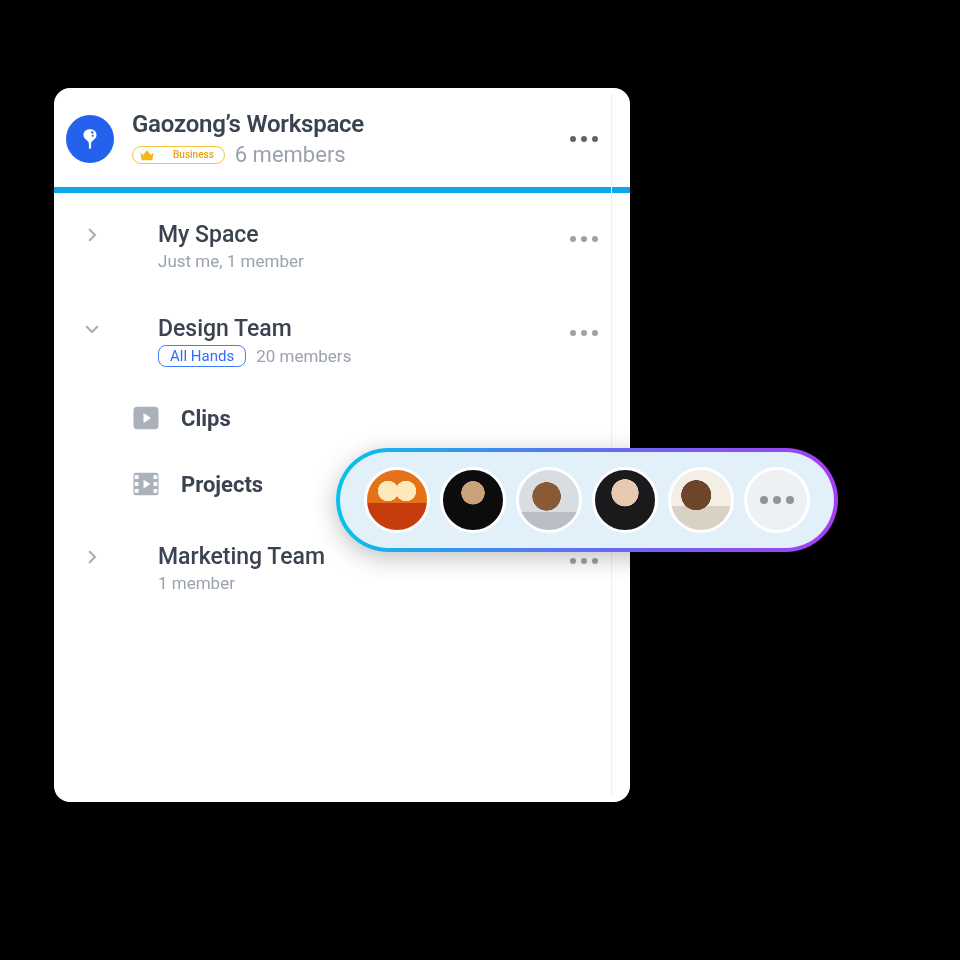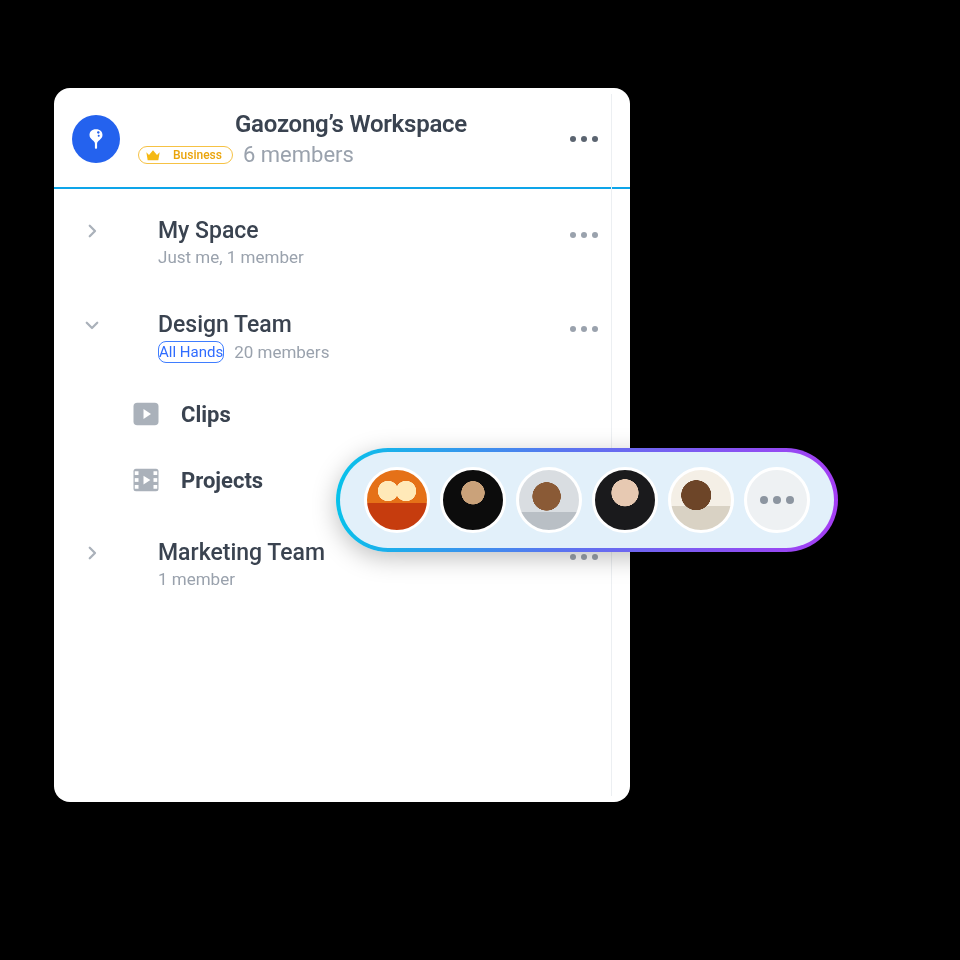--- a/index.html
+++ b/index.html
@@ -32,23 +32,22 @@
     bottom: 6px;
     width: 12px;
     border-left: 1px solid #eceff2;
     border-radius: 0 14px 14px 0;
   }
 
   
   .ws-header {
     display: flex;
     align-items: center;
-    padding: 22px 26px 20px 18px;
-    border-bottom: 2px solid #0ea5e9;
-    text-align: center;
+    padding: 22px 26px 20px 12px;
+    border-bottom: 6px solid #0ea5e9;
   }
   .ws-logo {
     width: 48px;
     height: 48px;
     border-radius: 50%;
     background: #2462ee;
     display: flex;
     align-items: center;
     justify-content: center;
     flex-shrink: 0;
@@ -63,25 +62,25 @@
   }
   .ws-sub {
     margin-top: 4px;
     display: flex;
     align-items: center;
     gap: 10px;
   }
   .plan-badge {
     display: inline-flex;
     align-items: center;
-    gap: 12px;
+    gap: 18px;
     border: 1.5px solid #f6c244;
     color: #eaa40a;
     background: #fff;
-    font-size: 12px;
+    font-size: 10px;
     font-weight: 500;
     padding: 1px 10px 1px 6px;
     border-radius: 999px;
   }
   .plan-badge .crown { width: 16px; height: 14px; fill: #f5b914; }
   .ws-members {
     font-size: 22px;
     color: #9aa2ad;
   }
 
@@ -132,21 +131,21 @@
     gap: 10px;
     font-size: 17px;
     color: #9aa2ad;
   }
   .pill-blue {
     display: inline-flex;
     align-items: center;
     border: 1.5px solid #3f7dff;
     color: #2f6cff;
     font-size: 15px;
-    padding: 1px 0;
+    padding: 1px 11px;
     border-radius: 8px;
     background: #fff;
   }
   .space-right {
     padding-top: 6px;
   }
 
   
   .sub-list { margin: 12px 0 0 75px; font-weight: bold; }
   .sub-item {

